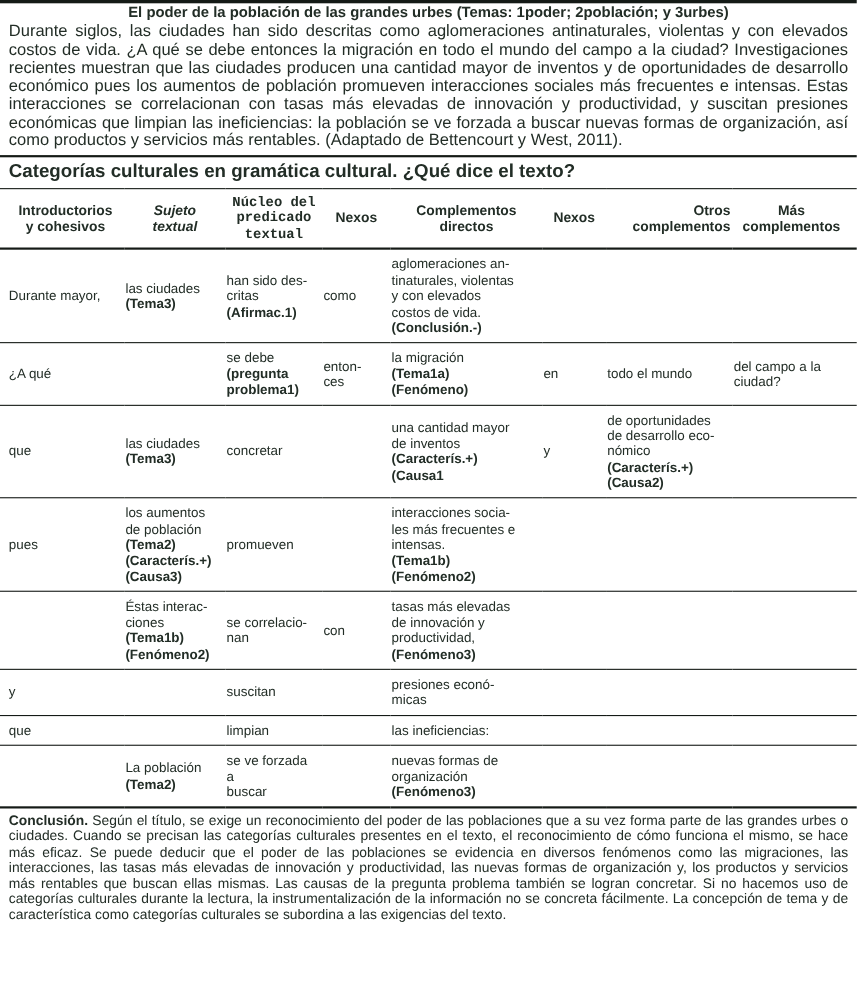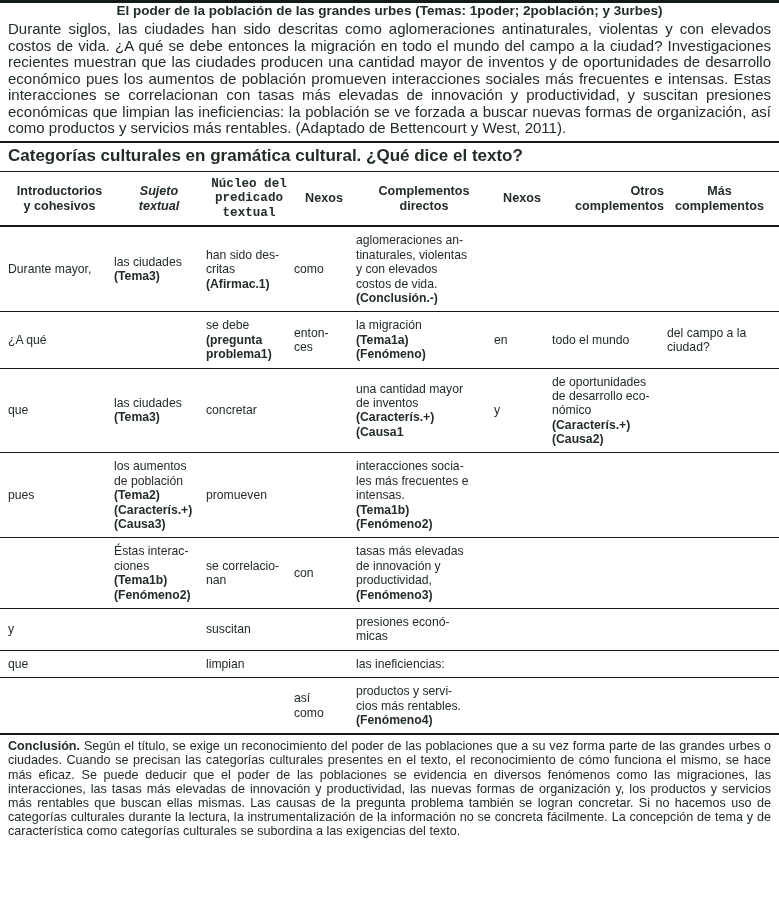--- a/index.html
+++ b/index.html
@@ -226,27 +226,28 @@
           <td></td>
           <td><span>limpian</span></td>
           <td></td>
           <td><span>las ineficiencias:</span></td>
           <td></td>
           <td></td>
           <td></td>
         </tr>
         <tr>
           <td></td>
-          <td></td>
-          <td></td>
-          <td><span>así
-como</span></td>
-          <td><span>productos y servi-
-cios más rentables.
-</span><span class="b">(Fenómeno4)</span></td>
+          <td><span>La población
+</span><span class="b">(Tema2)</span></td>
+          <td><span>se ve forzada a
+buscar</span></td>
+          <td></td>
+          <td><span>nuevas formas de
+organización
+</span><span class="b">(Fenómeno3)</span></td>
           <td></td>
           <td></td>
           <td></td>
         </tr>
       </tbody>
   </table>
 
   <p class="conclusion"><span class="b">Conclusión.</span> <span>Según el título, se exige un reconocimiento del poder de las poblaciones que a su vez forma parte de las grandes urbes o ciudades. Cuando se precisan las categorías culturales presentes en el texto, el reconocimiento de cómo funciona el mismo, se hace más eficaz. Se puede deducir que el poder de las poblaciones se evidencia en diversos fenómenos como las migraciones, las interacciones, las tasas más elevadas de innovación y productividad, las nuevas formas de organización y, los productos y servicios más rentables que buscan ellas mismas. Las causas de la pregunta problema también se logran concretar. Si no hacemos uso de categorías culturales durante la lectura, la instrumentalización de la información no se concreta fácilmente. La concepción de tema y de característica como categorías culturales se subordina a las exigencias del texto.</span></p>
 
 </div>

